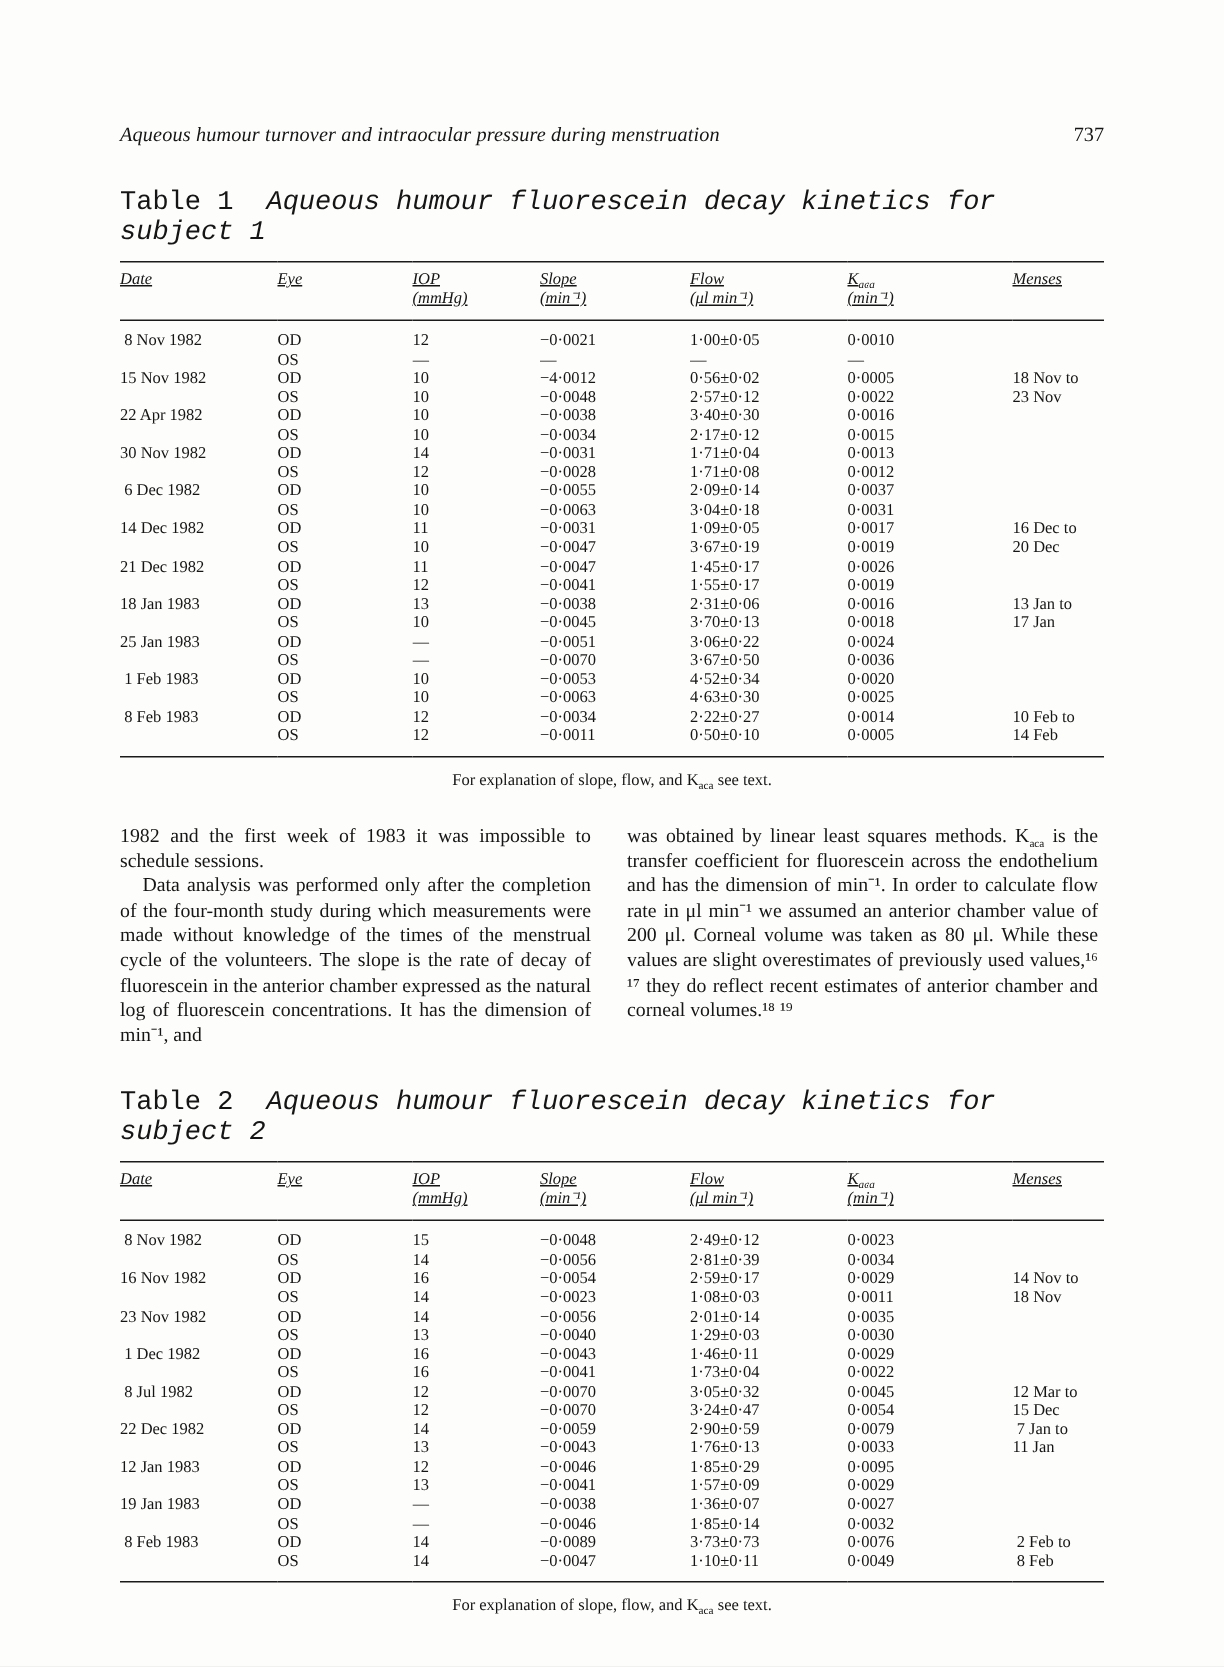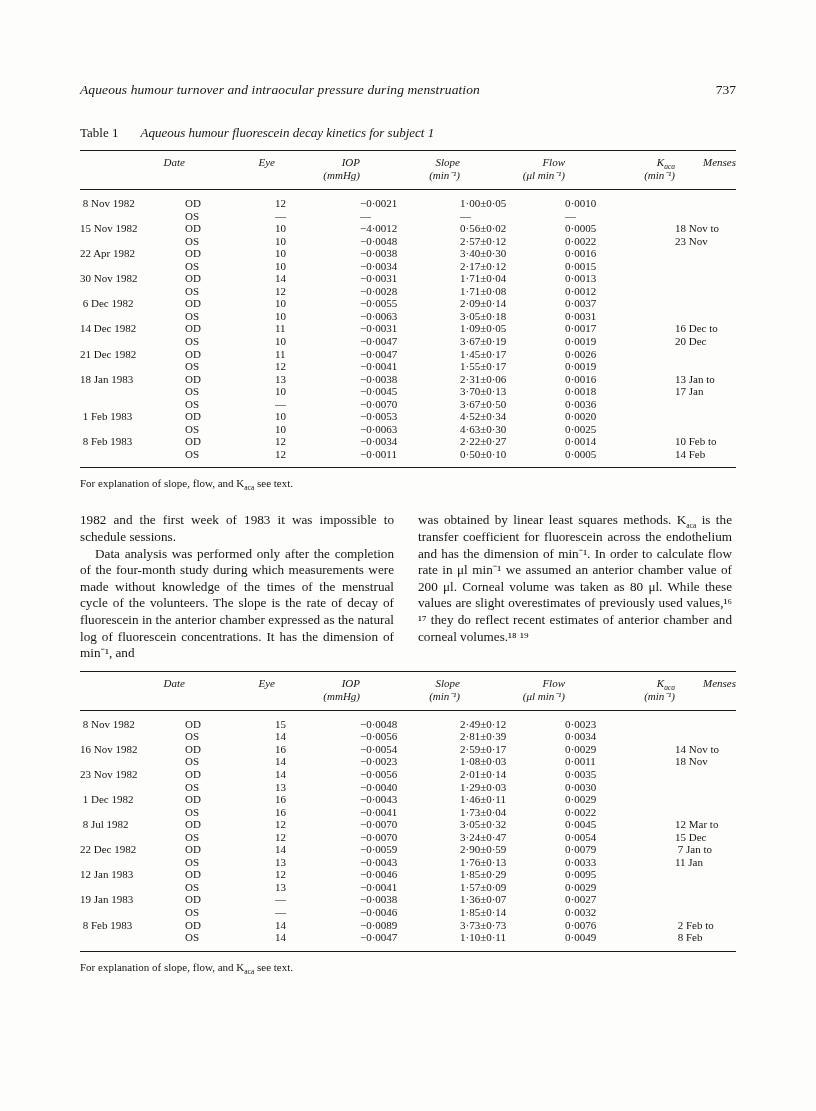--- a/index.html
+++ b/index.html
@@ -23,21 +23,21 @@
   .running-head {
     display: flex;
     justify-content: space-between;
     align-items: baseline;
     font-size: 13.5px;
   }
   .running-title { font-style: italic; letter-spacing: 0.1px; text-align: right; }
   .page-number { font-style: normal; }
 
   
-  .table-caption { margin-top: 27px; font-size: 13px; }
+  .table-caption { margin-top: 27px; font-size: 18px; font-family: Liberation Mono, monospace; }
   .table-caption .tlabel { font-style: normal; margin-right: 22px; }
   .table-caption .tcap { font-style: italic; }
   .caption-2 { margin-top: 27px; }
 
   
   table.data {
     margin-top: 9px;
     width: 100%;
     border-collapse: collapse;
     table-layout: fixed;
@@ -48,39 +48,40 @@
   col.c0 { width: 105px; }
   col.c1 { width: 90px; }
   col.c2 { width: 85px; }
   col.c3 { width: 100px; }
   col.c4 { width: 105px; }
   col.c5 { width: 110px; }
   col.c6 { width: 61px; }
   table.data th {
     font-style: italic;
     font-weight: normal;
-    text-align: right;
+    text-align: left;
     vertical-align: top;
     padding: 5px 0 7px 0;
     border-bottom: 1.2px solid #1a1a1a;
     line-height: 13px;
+    text-decoration: underline;
   }
   table.data td {
     padding: 0;
     line-height: 12.55px;
     vertical-align: top;
     white-space: pre;
     overflow: hidden;
   }
   table.data tbody tr:first-child td { padding-top: 7px; }
   table.data tbody tr:last-child td { padding-bottom: 7px; }
   sub { font-size: 7.5px; line-height: 0; }
 
   
-  .footnote { margin-top: 9px; font-size: 11px; }
+  .footnote { margin-top: 9px; font-size: 11px; text-align: center; }
 
   
   .body-columns {
     margin-top: 23px;
     display: flex;
     gap: 24px;
   }
   .body-columns .bcol {
     width: 314px;
     font-size: 13.2px;
@@ -206,21 +207,21 @@
             <td class="col3">−0·0055</td>
             <td class="col4">2·09±0·14</td>
             <td class="col5">0·0037</td>
             <td class="col6"></td>
           </tr>
           <tr>
             <td class="col0"></td>
             <td class="col1">OS</td>
             <td class="col2">10</td>
             <td class="col3">−0·0063</td>
-            <td class="col4">3·05±0·18</td>
+            <td class="col4">3·04±0·18</td>
             <td class="col5">0·0031</td>
             <td class="col6"></td>
           </tr>
           <tr>
             <td class="col0">14 Dec 1982</td>
             <td class="col1">OD</td>
             <td class="col2">11</td>
             <td class="col3">−0·0031</td>
             <td class="col4">1·09±0·05</td>
             <td class="col5">0·0017</td>
@@ -263,20 +264,29 @@
             <td class="col6">13 Jan to</td>
           </tr>
           <tr>
             <td class="col0"></td>
             <td class="col1">OS</td>
             <td class="col2">10</td>
             <td class="col3">−0·0045</td>
             <td class="col4">3·70±0·13</td>
             <td class="col5">0·0018</td>
             <td class="col6">17 Jan</td>
+          </tr>
+          <tr>
+            <td class="col0">25 Jan 1983</td>
+            <td class="col1">OD</td>
+            <td class="col2">—</td>
+            <td class="col3">−0·0051</td>
+            <td class="col4">3·06±0·22</td>
+            <td class="col5">0·0024</td>
+            <td class="col6"></td>
           </tr>
           <tr>
             <td class="col0"></td>
             <td class="col1">OS</td>
             <td class="col2">—</td>
             <td class="col3">−0·0070</td>
             <td class="col4">3·67±0·50</td>
             <td class="col5">0·0036</td>
             <td class="col6"></td>
           </tr>
@@ -326,20 +336,23 @@
     <div class="body-columns">
       <div class="bcol">
         <p>1982 and the first week of 1983 it was impossible to schedule sessions.</p>
         <p class="indent">Data analysis was performed only after the completion of the four-month study during which measurements were made without knowledge of the times of the menstrual cycle of the volunteers. The slope is the rate of decay of fluorescein in the anterior chamber expressed as the natural log of fluorescein concentrations. It has the dimension of min⁻¹, and</p>
       </div>
       <div class="bcol">
         <p><span>was obtained by linear least squares methods. K</span><sub>aca</sub><span> is the transfer coefficient for fluorescein across the endothelium and has the dimension of min⁻¹. In order to calculate flow rate in μl min⁻¹ we assumed an anterior chamber value of 200 μl. Corneal volume was taken as 80 μl. While these values are slight overestimates of previously used values,¹⁶ ¹⁷ they do reflect recent estimates of anterior chamber and corneal volumes.¹⁸ ¹⁹</span></p>
       </div>
     </div>
 
+    <div class="table-caption caption-2">
+      <span class="tlabel">Table 2</span><span class="tcap">Aqueous humour fluorescein decay kinetics for subject 2</span>
+    </div>
 
     <table class="data">
       <colgroup>
         <col class="c0">
           <col class="c1">
           <col class="c2">
           <col class="c3">
           <col class="c4">
           <col class="c5">
           <col class="c6">

